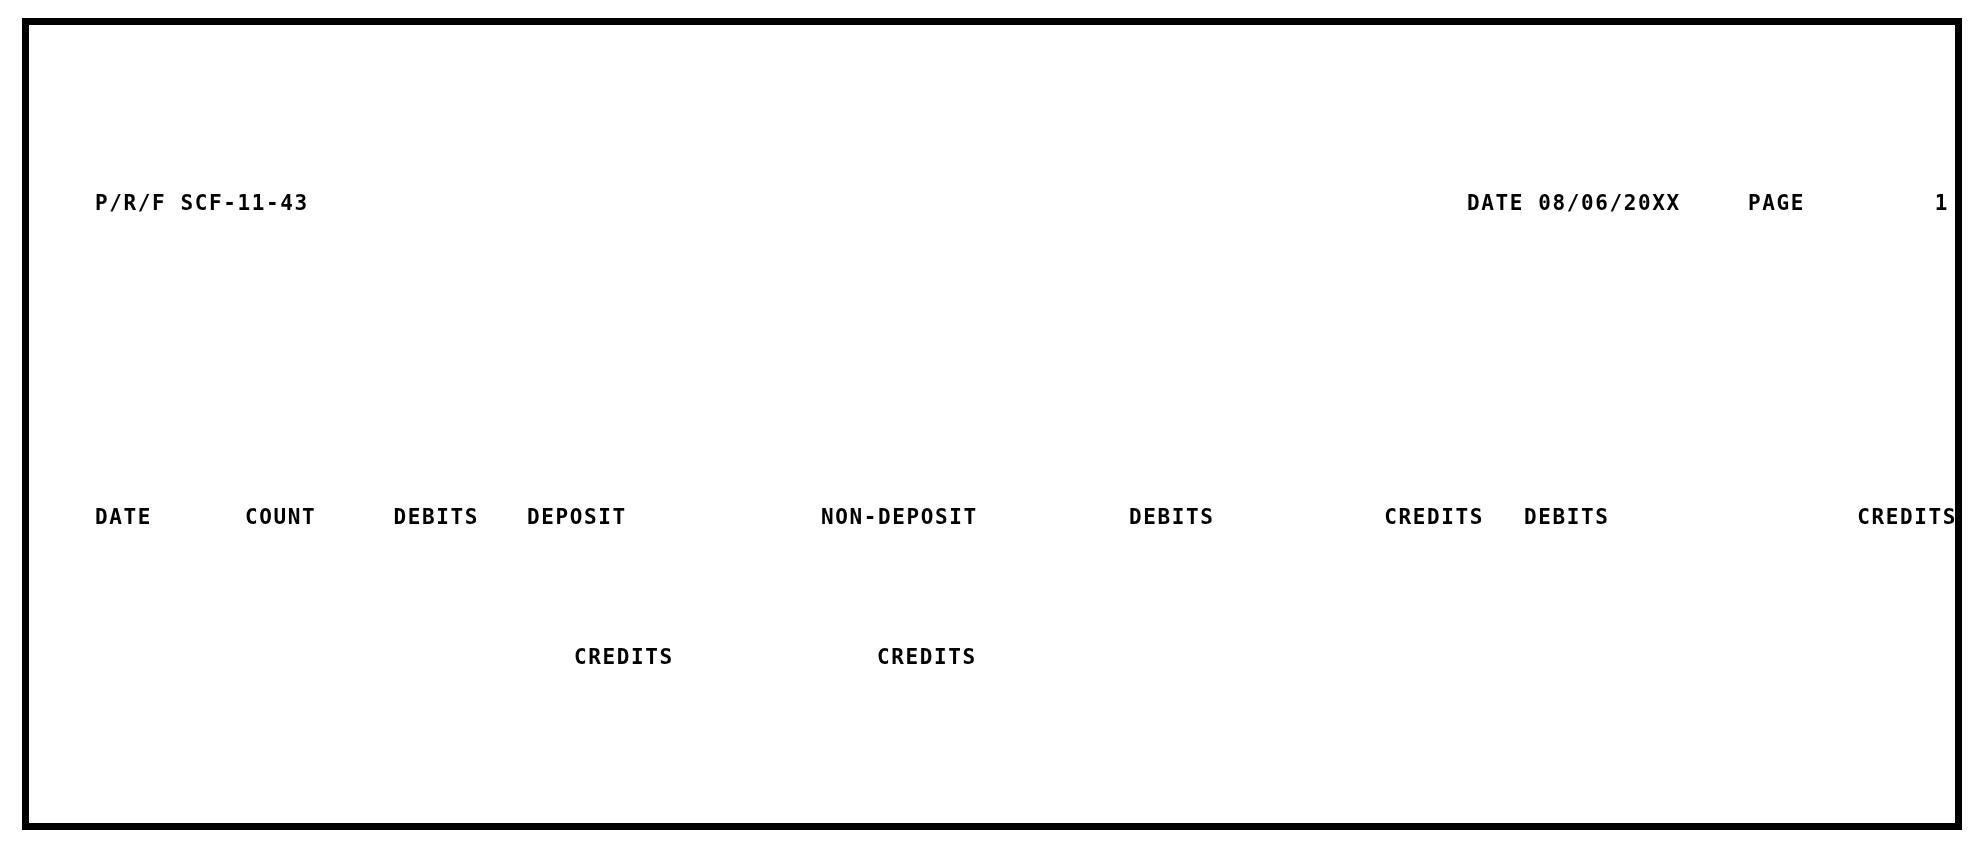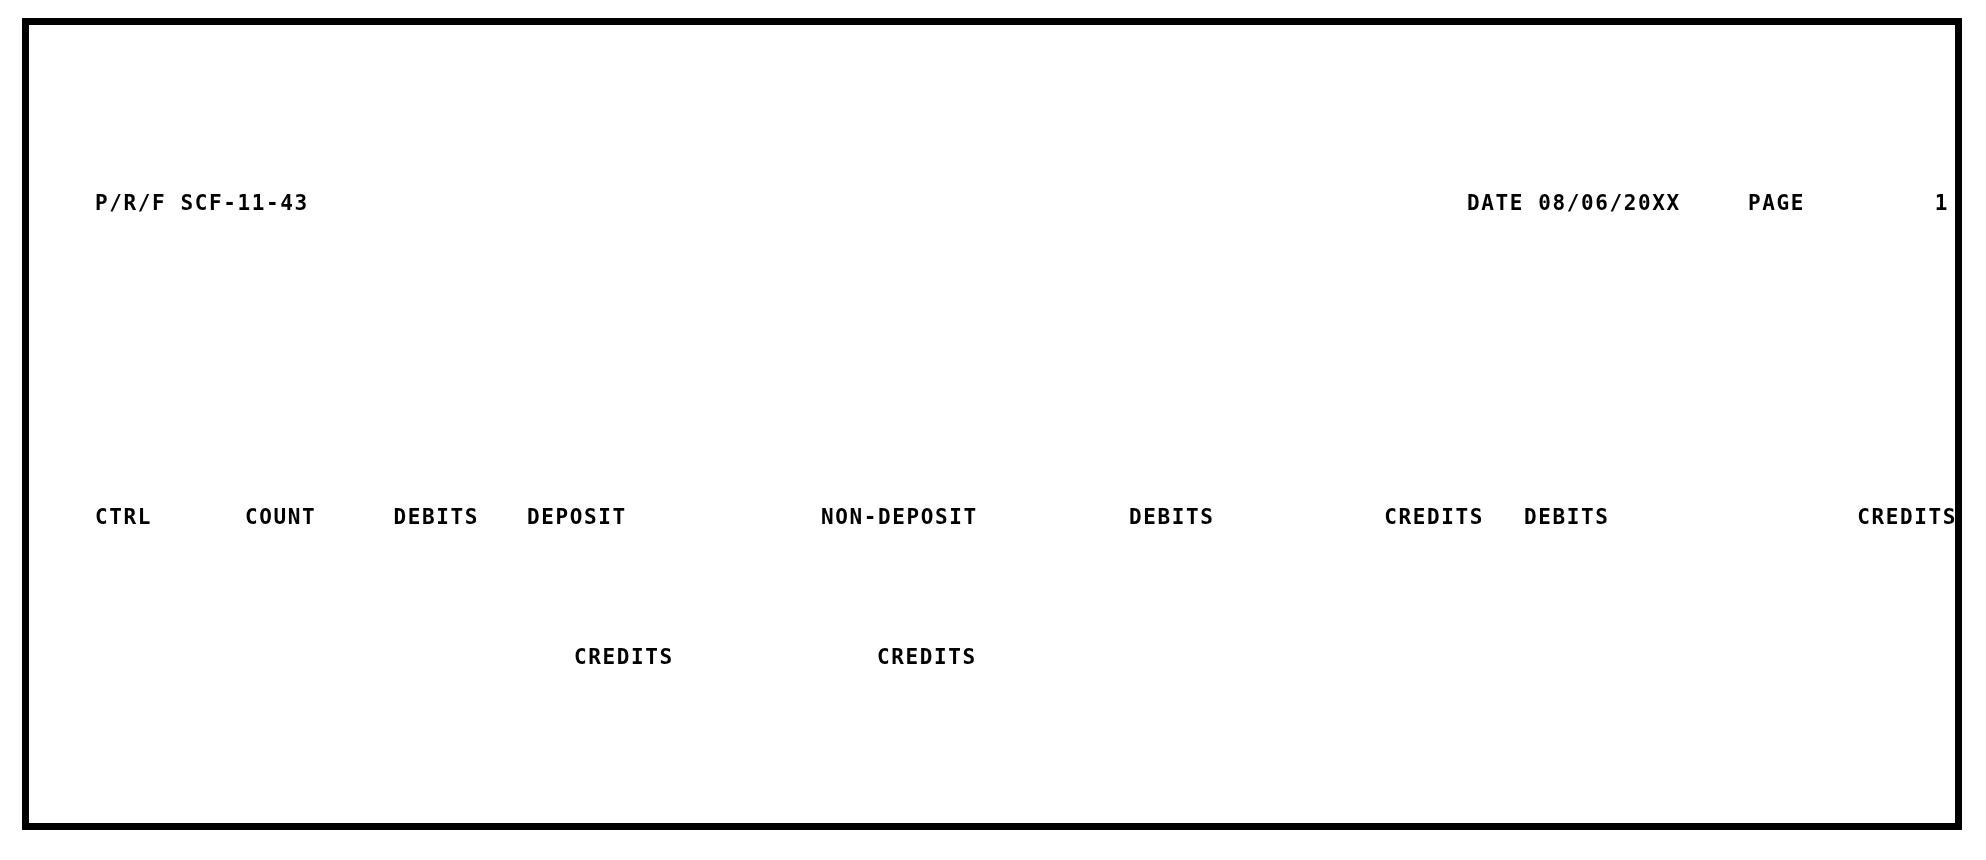--- a/index.html
+++ b/index.html
@@ -75,21 +75,21 @@
         <span class="cell l" style="left:1679px;">PAGE</span>
         <span class="cell r" style="left:1800px; width:80px;">1</span>
       </div>
 
       <div class="spacer-34"></div>
 
       
 
       
       <div class="row">
-        <span class="cell l" style="left:26px;">CTRL</span>
+        <span class="cell l" style="left:26px;">DATE</span>
         <span class="cell l" style="left:132px;margin-left:44px;">COUNT</span>
         <span class="cell r" style="left:180px; width:230px;">DEBITS</span>
         <span class="cell l" style="left:458px;">DEPOSIT</span>
         <span class="cell l" style="left:752px;">NON-DEPOSIT</span>
         <span class="cell l" style="left:1060px;">DEBITS</span>
         <span class="cell r" style="left:1180px; width:235px;">CREDITS</span>
         <span class="cell l" style="left:1455px;">DEBITS</span>
         <span class="cell r" style="left:1600px; width:288px;">CREDITS</span>
       </div>
 

